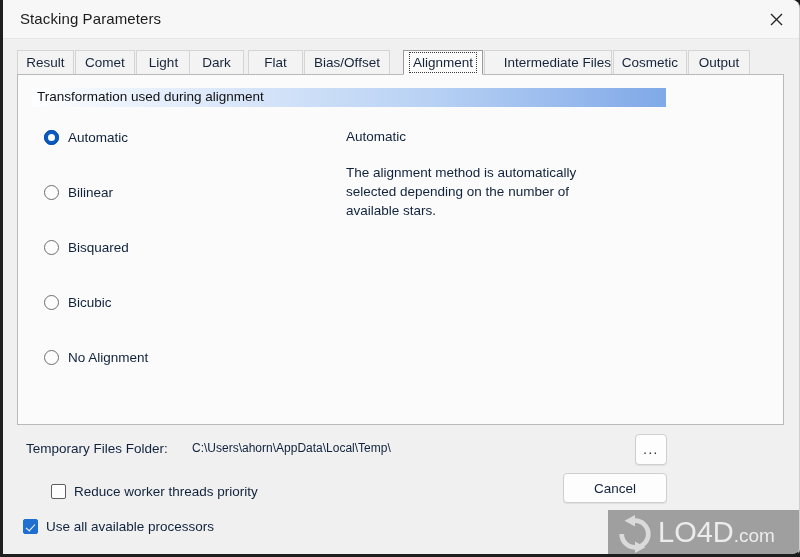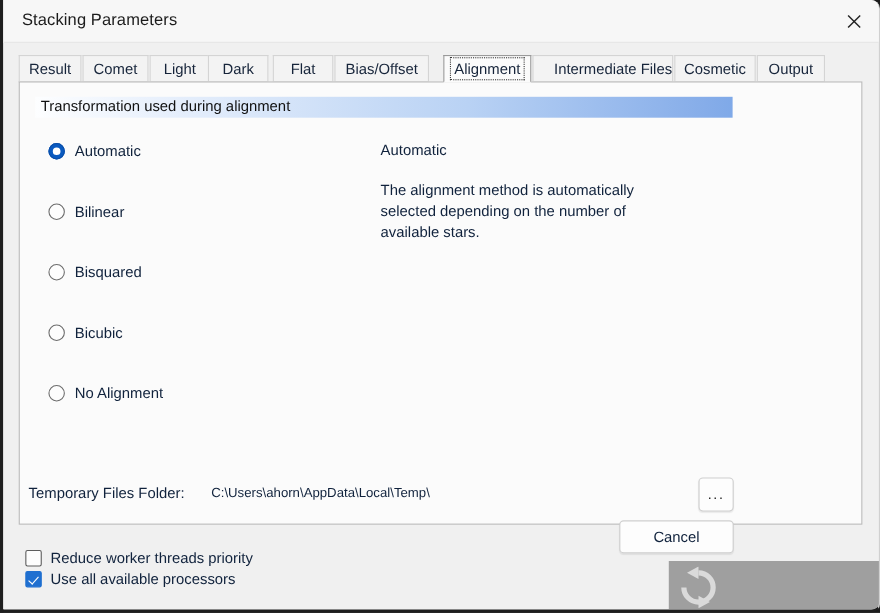--- a/index.html
+++ b/index.html
@@ -95,21 +95,21 @@
     outline-offset: 2px;
     padding: 0 1px;
   }
 
   
   #panel {
     position: absolute;
     left: 14px;
     top: 74px;
     width: 767px;
-    height: 403px;
+    height: 351px;
     box-sizing: border-box;
     background: #fbfbfb;
     border: 1px solid #b9b9b9;
   }
 
   #group-header {
     position: absolute;
     left: 14px;
     top: 13px;
     width: 634px;
@@ -392,33 +392,36 @@
 
     <div id="desc-title">Automatic</div>
     <div id="desc-body">The alignment method is automatically selected depending on the number of available stars.</div>
   </div>
 
   <div id="temp-label">Temporary Files Folder:</div>
   <div id="temp-path">C:\Users\ahorn\AppData\Local\Temp\</div>
   <div id="browse-btn">...</div>
 
   <div id="checkbox-group">
-      <div class="cb-row" style="top: 500px;">
+      <div class="cb-row" style="top: 484px; margin-left: 28px;">
         <span class="cb-mark"></span>
         <span class="cb-label">Reduce worker threads priority</span>
       </div>
       <div class="cb-row" style="top: 519px;">
         <span class="cb-mark checked"></span>
         <span class="cb-label">Use all available processors</span>
       </div>
     </div>
 
   <div class="dlg-btn" id="cancel-btn">Cancel</div>
 
   <div id="watermark">
     <svg id="wm-logo" viewBox="0 0 40 40">
       <path d="M20 6 A14 14 0 1 1 6 20" fill="none" stroke="#ffffff" stroke-width="5"></path>
       <polygon points="20,0 20,12 9,6" fill="#ffffff"></polygon>
       <polygon points="20,40 20,28 31,34" fill="#ffffff"></polygon>
     </svg>
+    <div id="wm-text">
+      <span>LO4D</span><span class="tld">.com</span>
+    </div>
   </div>
 
 </div>
 
 </body></html>

